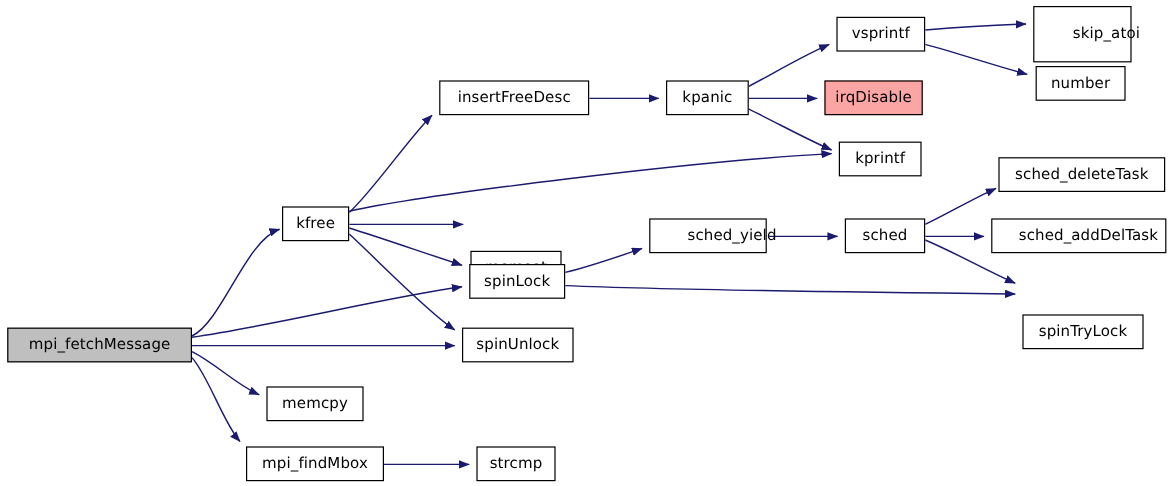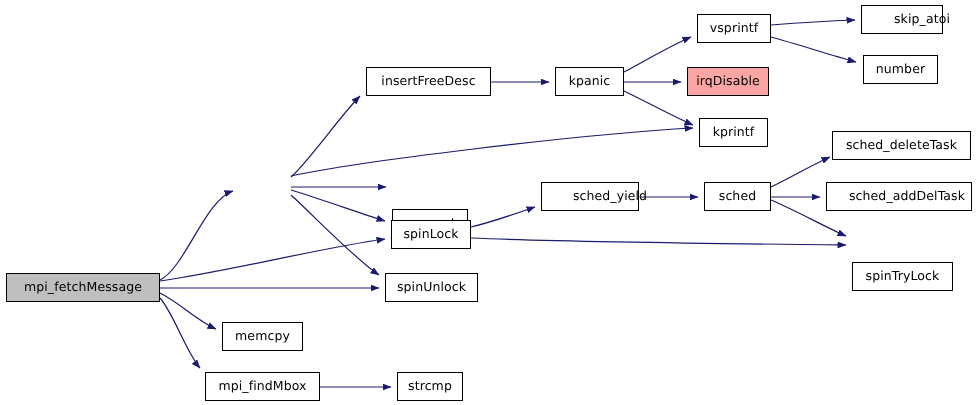--- a/index.html
+++ b/index.html
@@ -89,20 +89,23 @@
         <path d="M771,197 L820,197" fill="none" stroke="#1a1a6e" stroke-width="1.2" marker-end="url(#arrowhead)"></path>
         <path d="M771,200 C797,211 825,227 846,236" fill="none" stroke="#1a1a6e" stroke-width="1.2" marker-end="url(#arrowhead)"></path>
         <path d="M320,387 L391,387" fill="none" stroke="#1a1a6e" stroke-width="1.2" marker-end="url(#arrowhead)"></path>
       </g>
   </svg>
 
   <div id="node-layer">
       <div class="node highlight" style="left: 6px; top: 273px; width: 154px; height: 29px; border-color: rgb(0, 0, 0); background: rgb(191, 191, 191); color: rgb(0, 0, 0);">
         <span class="node-label">mpi_fetchMessage</span>
       </div>
+      <div class="node" style="left: 235px; top: 172px; width: 56px; height: 29px; border-color: rgb(0, 0, 0); background: rgb(255, 255, 255); color: rgb(0, 0, 0);">
+        <span class="node-label">kfree</span>
+      </div>
       <div class="node" style="left: 222px; top: 322px; width: 81px; height: 29px; border-color: rgb(0, 0, 0); background: rgb(255, 255, 255); color: rgb(0, 0, 0);">
         <span class="node-label">memcpy</span>
       </div>
       <div class="node" style="left: 205px; top: 372px; width: 115px; height: 29px; border-color: rgb(0, 0, 0); background: rgb(255, 255, 255); color: rgb(0, 0, 0);">
         <span class="node-label">mpi_findMbox</span>
       </div>
       <div class="node" style="left: 366px; top: 67px; width: 125px; height: 29px; border-color: rgb(0, 0, 0); background: rgb(255, 255, 255); color: rgb(0, 0, 0);">
         <span class="node-label">insertFreeDesc</span>
       </div>
       <div class="node" style="left: 392px; top: 172px; width: 76px; height: 29px; border-color: rgb(0, 0, 0); background: rgb(255, 255, 255); color: rgb(0, 0, 0); margin-top: 37px;">
@@ -128,21 +131,21 @@
       </div>
       <div class="node" style="left: 687px; top: 67px; width: 82px; height: 29px; border-color: rgb(0, 0, 0); background: #fca5a5; color: rgb(0, 0, 0);">
         <span class="node-label">irqDisable</span>
       </div>
       <div class="node" style="left: 699px; top: 118px; width: 69px; height: 29px; border-color: rgb(0, 0, 0); background: rgb(255, 255, 255); color: rgb(0, 0, 0);">
         <span class="node-label">kprintf</span>
       </div>
       <div class="node" style="left: 704px; top: 182px; width: 67px; height: 29px; border-color: rgb(0, 0, 0); background: rgb(255, 255, 255); color: rgb(0, 0, 0);">
         <span class="node-label">sched</span>
       </div>
-      <div class="node" style="left: 861px; top: 5px; width: 82px; height: 29px; border-color: rgb(0, 0, 0); background: rgb(255, 255, 255); color: rgb(0, 0, 0); padding-left: 40px;">
+      <div class="node" style="left: 861px; top: 5px; width: 82px; height: 47px; border-color: rgb(0, 0, 0); background: rgb(255, 255, 255); color: rgb(0, 0, 0); padding-left: 40px;">
         <span class="node-label">skip_atoi</span>
       </div>
       <div class="node" style="left: 863px; top: 55px; width: 75px; height: 29px; border-color: rgb(0, 0, 0); background: rgb(255, 255, 255); color: rgb(0, 0, 0);">
         <span class="node-label">number</span>
       </div>
       <div class="node" style="left: 832px; top: 131px; width: 139px; height: 29px; border-color: rgb(0, 0, 0); background: rgb(255, 255, 255); color: rgb(0, 0, 0);">
         <span class="node-label">sched_deleteTask</span>
       </div>
       <div class="node" style="left: 826px; top: 182px; width: 146px; height: 29px; border-color: rgb(0, 0, 0); background: rgb(255, 255, 255); color: rgb(0, 0, 0); padding-left: 16px;">
         <span class="node-label">sched_addDelTask</span>

